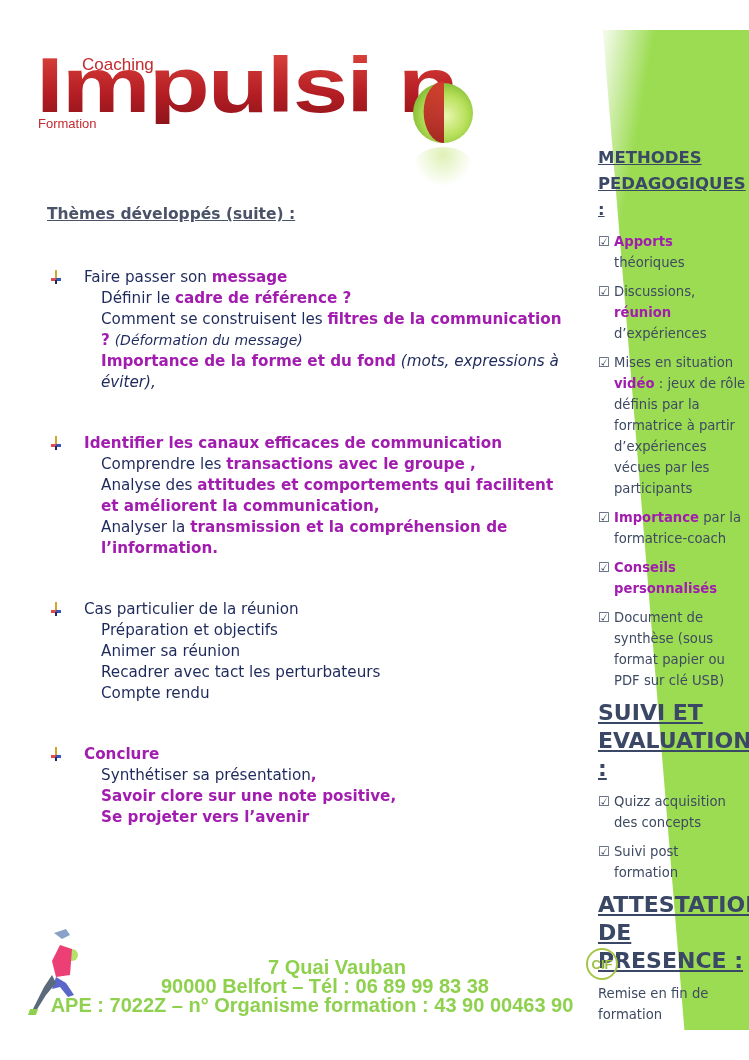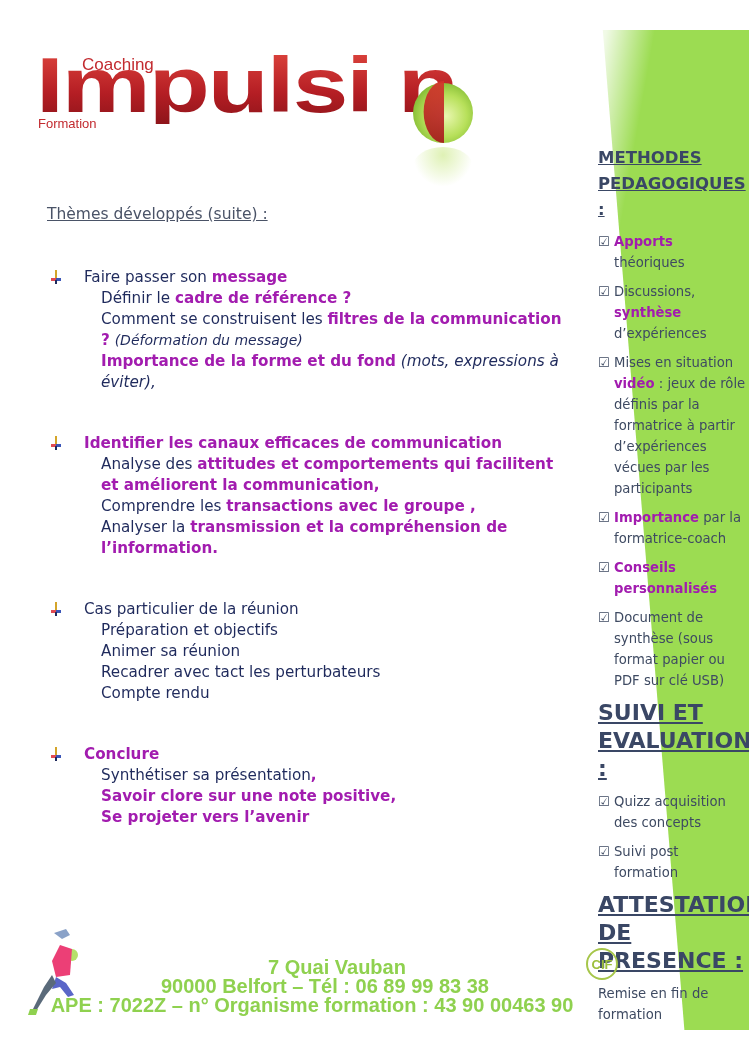--- a/index.html
+++ b/index.html
@@ -51,21 +51,21 @@
     opacity:0.9;
   }
   .logo .reflect {
     position:absolute; left:377px; top:95px; width:60px; height:40px; border-radius:50%;
     background:radial-gradient(ellipse at 50% 20%, rgba(183,224,90,0.45), rgba(255,255,255,0) 70%);
   }
 
   
   .main { position:absolute; left:47px; top:205px; width:520px; }
   .section-title {
-    font-family:"DejaVu Sans", sans-serif; font-size:15.5px; font-weight:normal;
+    font-family:"DejaVu Sans", sans-serif; font-size:15.5px; font-weight:bold;
     color:#4a5367; text-decoration:underline; margin:0;
   }
   .topics { margin-top:44px; }
   .topic { position:relative; padding-left:37px; margin-bottom:20px; font-size:15.2px; line-height:21px; }
   .topic .bullet { position:absolute; left:2px; top:2px; width:14px; height:16px; }
   .topic .head { display:block; color:#1f2a5c;margin-top:40px; }
   .topic .sub { display:block; padding-left:17px; color:#1f2a5c; }
   b { font-weight:bold; color:#a21caf; }
   i { font-style:italic; }
   .sm-i { font-size:14px; font-style:italic; }
@@ -121,22 +121,22 @@
         <span class="sub"><b>Importance de la forme et du fond</b> <i>(mots, expressions à éviter),</i></span>
       </div>
       <div class="topic">
         <span class="bullet"><svg viewBox="0 0 14 16" width="14" height="16">
             <rect x="6" y="1" width="2" height="9" fill="#d4a52a"></rect>
             <rect x="2" y="9" width="5" height="3" fill="#e04b52"></rect>
             <rect x="7" y="9" width="5" height="3" fill="#3b56b8"></rect>
             <rect x="6" y="11" width="2" height="4" fill="#1f2a5c"></rect>
           </svg></span>
         <span class="head"><b>Identifier les canaux efficaces de communication</b></span>
+        <span class="sub">Comprendre les <b>transactions avec le groupe ,</b></span>
         <span class="sub">Analyse des <b>attitudes et comportements qui facilitent et améliorent la communication,</b></span>
-        <span class="sub">Comprendre les <b>transactions avec le groupe ,</b></span>
         <span class="sub">Analyser  la <b>transmission et la compréhension de l’information.</b></span>
       </div>
       <div class="topic">
         <span class="bullet"><svg viewBox="0 0 14 16" width="14" height="16">
             <rect x="6" y="1" width="2" height="9" fill="#d4a52a"></rect>
             <rect x="2" y="9" width="5" height="3" fill="#e04b52"></rect>
             <rect x="7" y="9" width="5" height="3" fill="#3b56b8"></rect>
             <rect x="6" y="11" width="2" height="4" fill="#1f2a5c"></rect>
           </svg></span>
         <span class="head">Cas particulier de la réunion</span>
@@ -157,21 +157,21 @@
         <span class="sub"><b>Savoir clore sur une note positive,</b></span>
         <span class="sub"><b>Se projeter vers l’avenir</b></span>
       </div>
     </div>
 </div>
 
 <div class="sidebar">
   <h3 class="side-h">METHODES PEDAGOGIQUES :</h3>
   <div id="methods">
       <div class="side-item"><span class="chk">☑</span><b>Apports</b> théoriques</div>
-      <div class="side-item"><span class="chk">☑</span>Discussions, <b>synthèse</b> d’expériences</div>
+      <div class="side-item"><span class="chk">☑</span>Discussions, <b>réunion</b> d’expériences</div>
       <div class="side-item"><span class="chk">☑</span>Mises en situation <b>vidéo</b> : jeux de rôle définis par la formatrice  à partir d’expériences vécues par les participants</div>
       <div class="side-item"><span class="chk">☑</span><b>Importance</b> par la formatrice-coach</div>
       <div class="side-item"><span class="chk">☑</span><b>Conseils personnalisés</b></div>
       <div class="side-item"><span class="chk">☑</span>Document de synthèse (sous format papier ou PDF sur clé USB)</div>
     </div>
   <h3 class="side-h big">SUIVI ET EVALUATION :</h3>
   <div id="followup">
       <div class="side-item"><span class="chk">☑</span>Quizz acquisition des concepts</div>
       <div class="side-item"><span class="chk">☑</span>Suivi post formation</div>
     </div>

